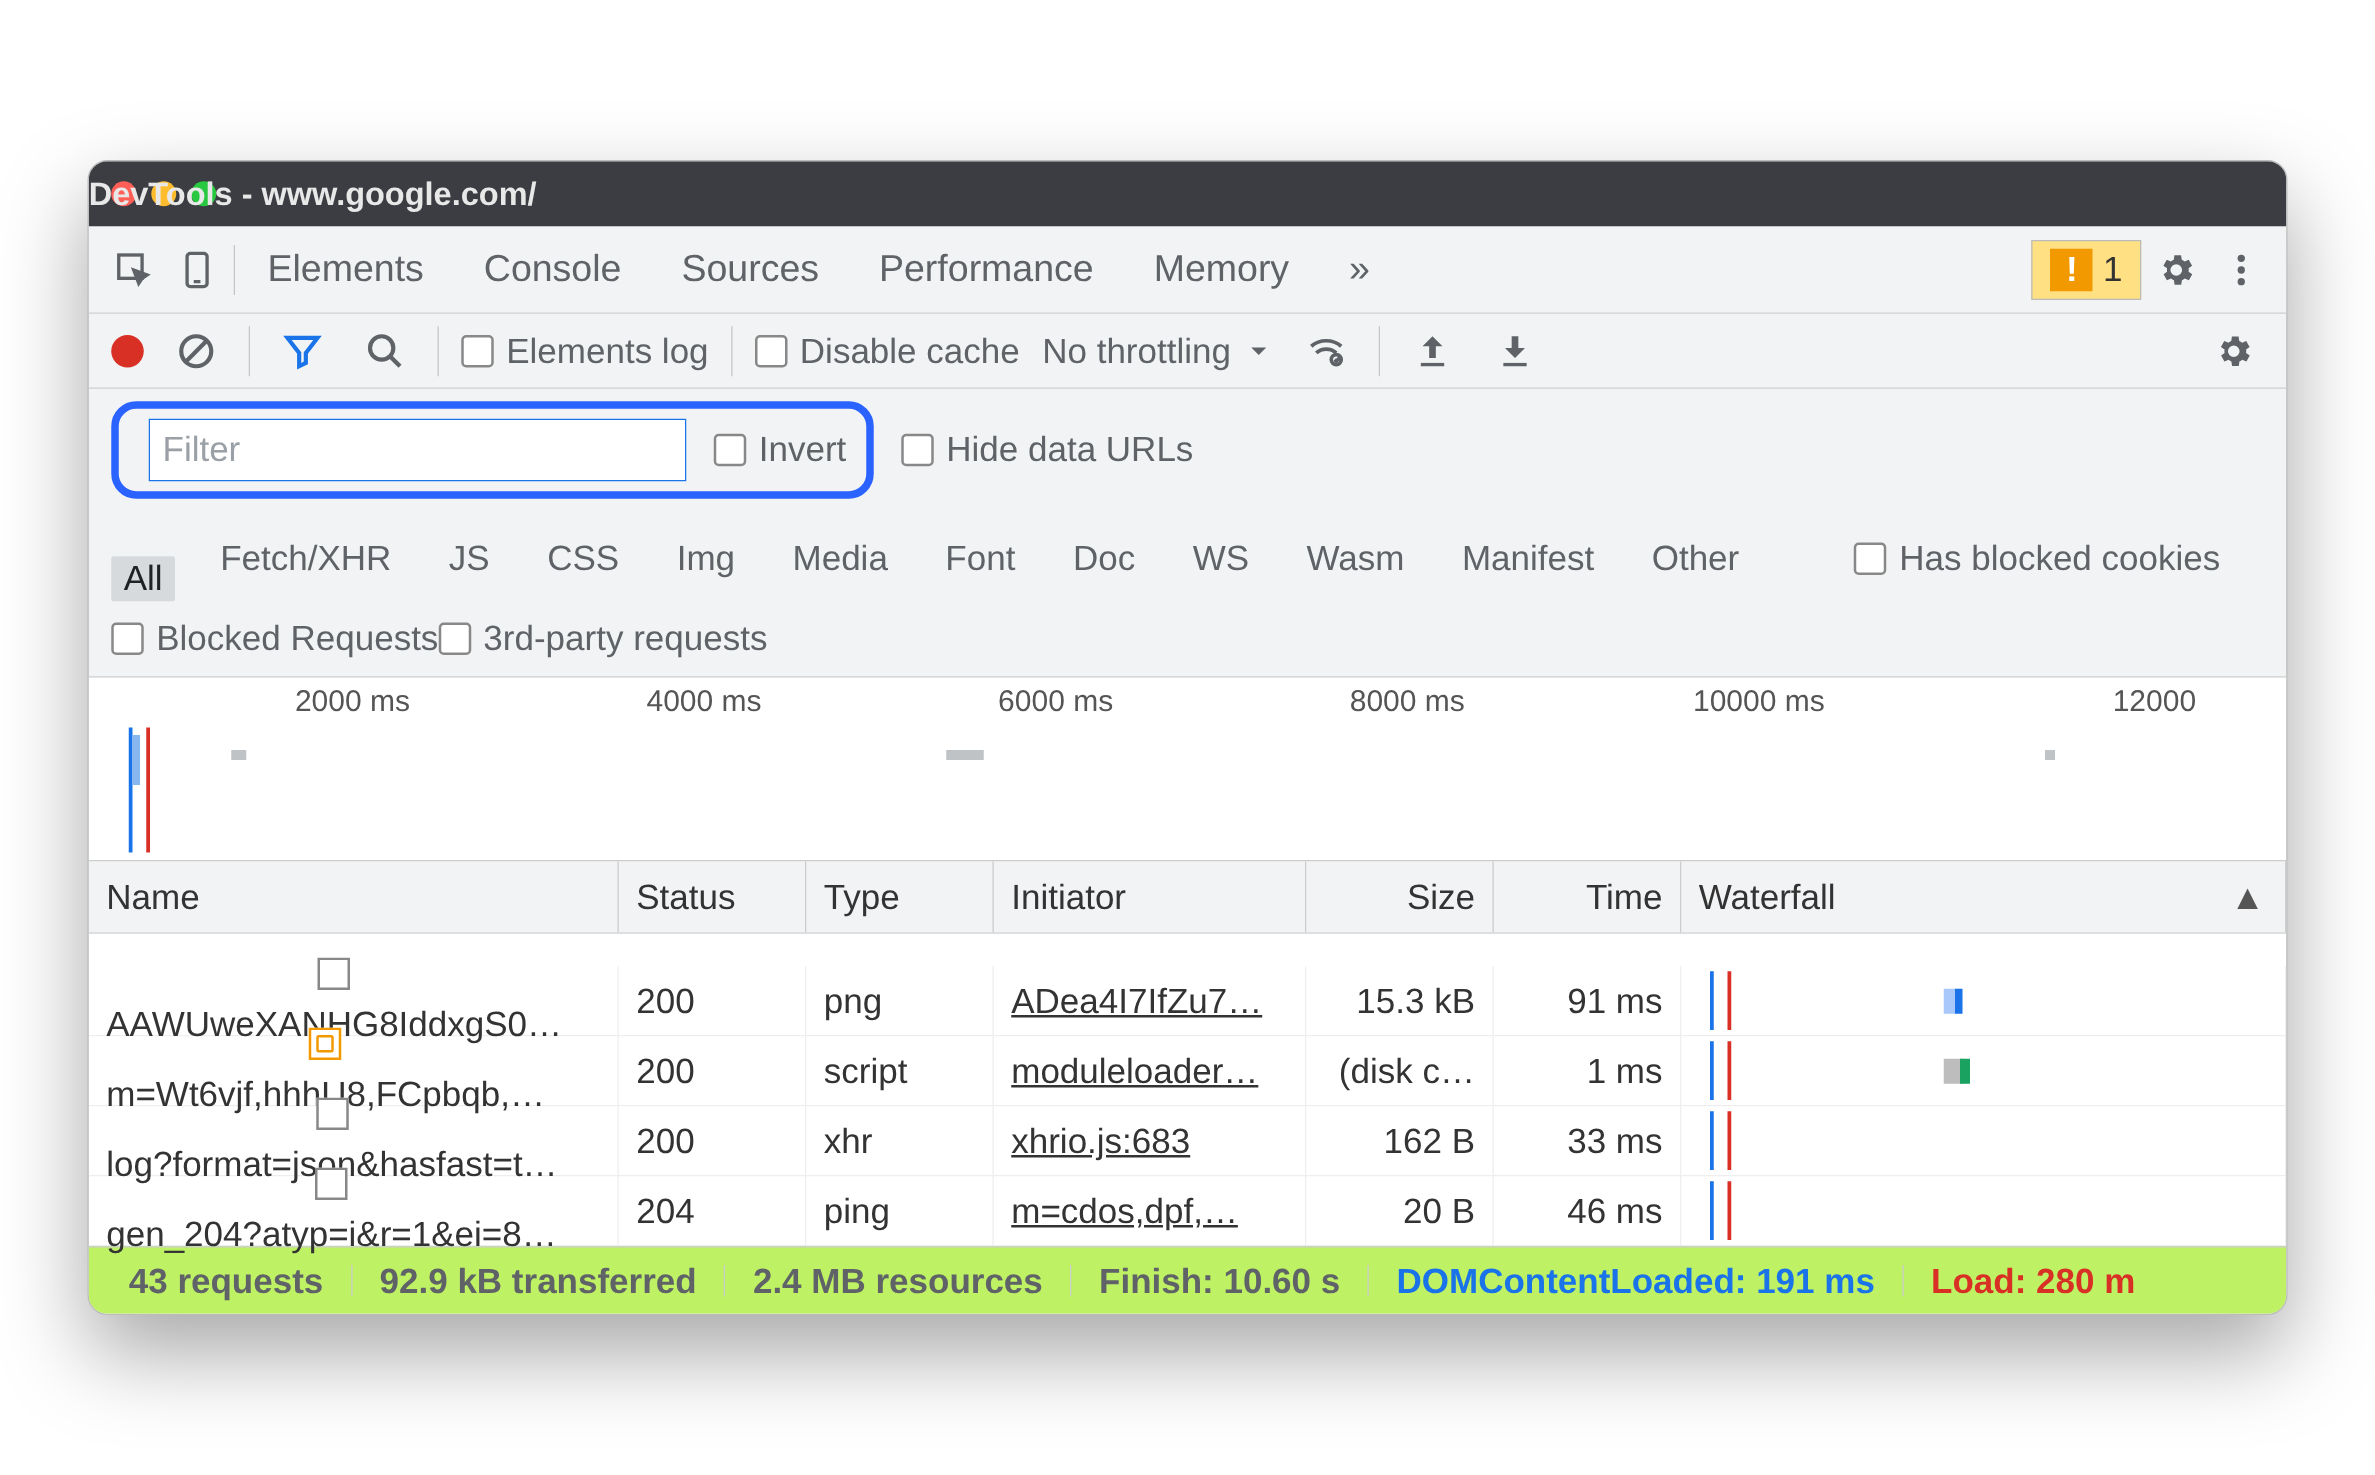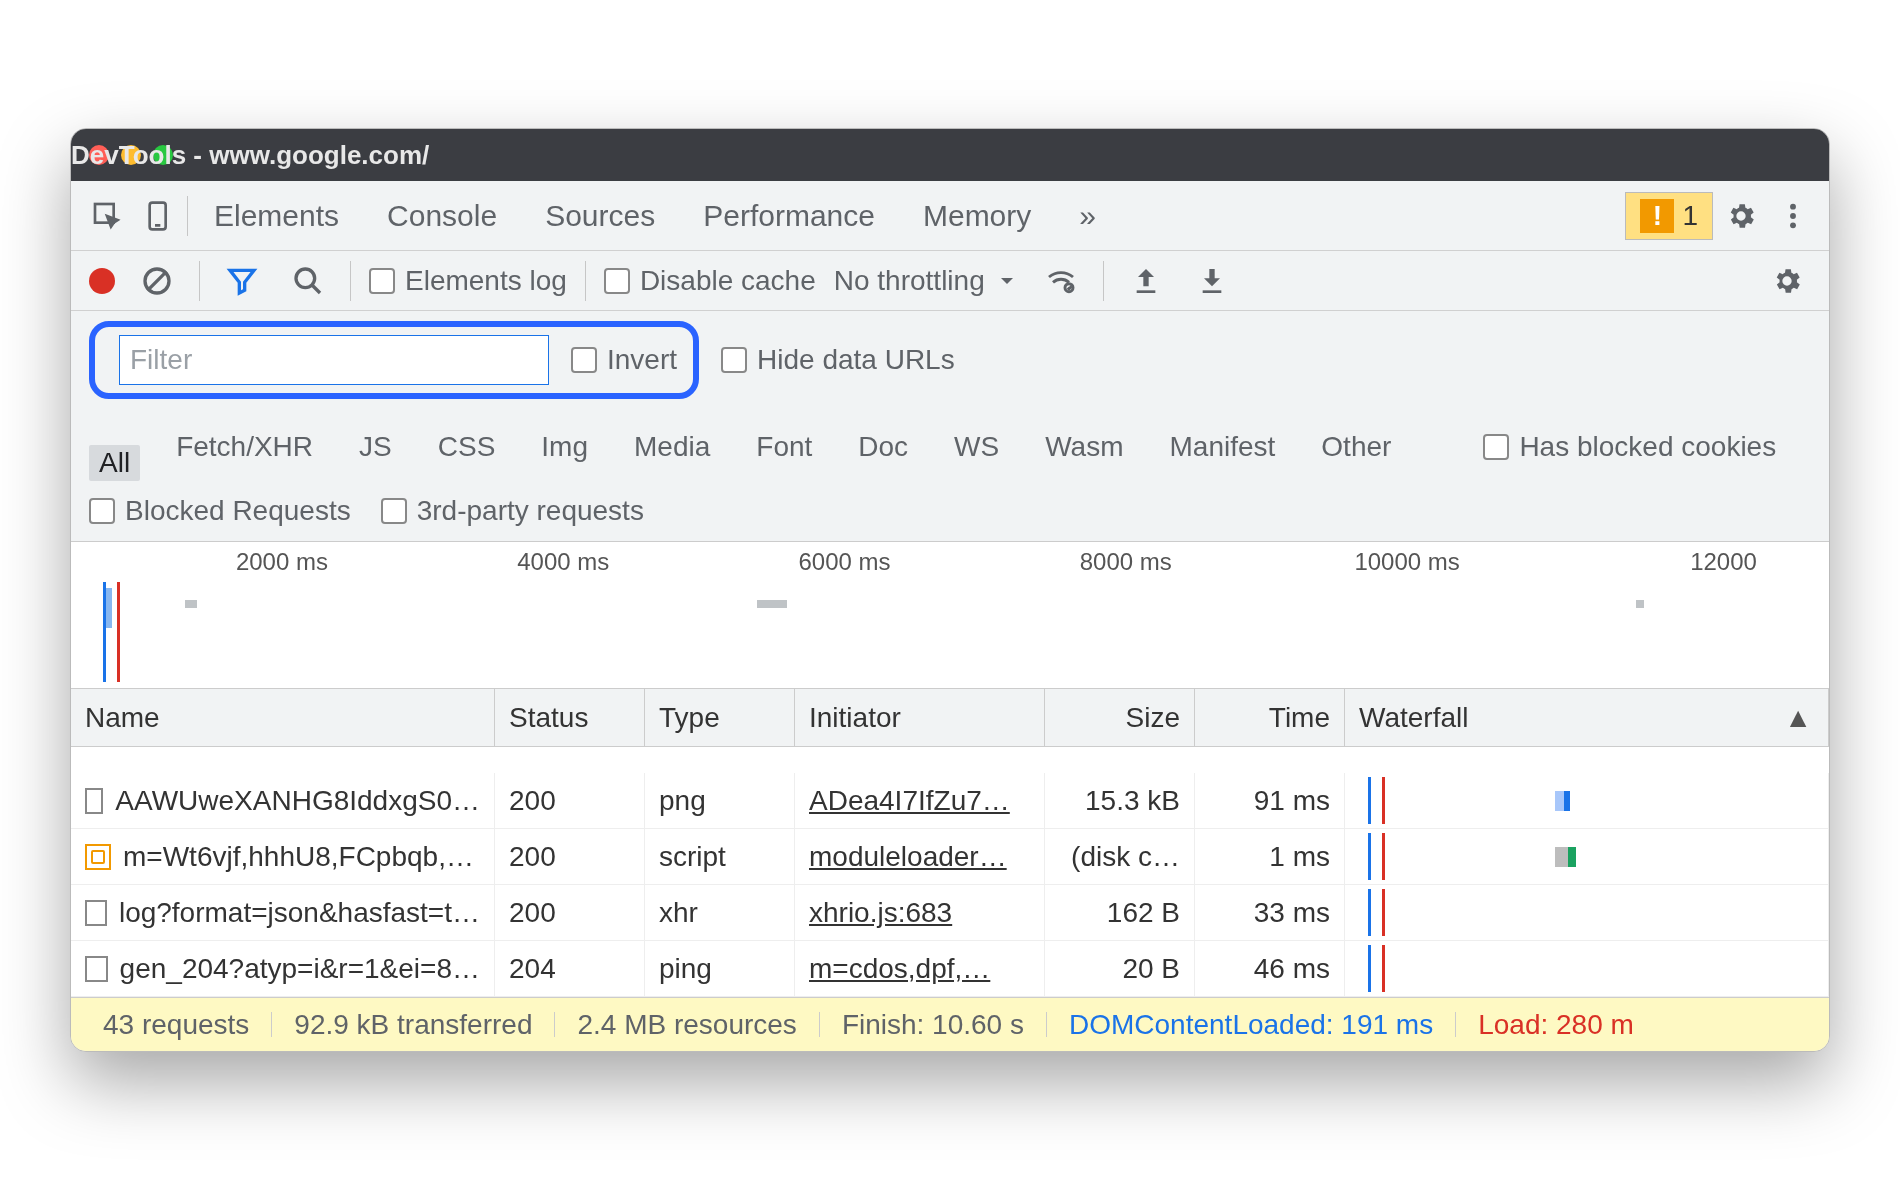--- a/index.html
+++ b/index.html
@@ -89,21 +89,21 @@
     padding: 4px 10px;
     display:flex; align-items:center;
   }
   .typerow {
     display:flex; align-items:center; flex-wrap:wrap; gap: 26px;
     padding: 4px 18px 8px 18px;
     font-size:28px; color:#5f6368;
   }
   .pill { padding:2px 10px; }
   .pill.active { background:#d7dadd; border-radius:2px; color:#202124;margin-top:32px; }
-  .typerow2 { display:flex; gap:30px; padding: 6px 18px 14px 18px; font-size:28px;color:#5f6368;}
+  .typerow2 { display:flex; padding: 6px 18px 14px 18px; font-size:28px;color:#5f6368;}
 
   .timeline {
     border-top:1px solid #ccc;
     border-bottom:1px solid #ccc;
     background:#fff;
     height: 148px;
     position:relative;
   }
   .ticks { position:absolute; top:6px; left:0; right:0; height:30px; font-size:24px; color:#555;}
   .tick { position:absolute; transform:translateX(-50%);}
@@ -119,36 +119,37 @@
   }
   .col { padding: 0 14px; border-right:1px solid #ccc; height:100%; display:flex; align-items:center;}
   .c-name{width:424px;} .c-status{width:150px;} .c-type{width:150px;}
   .c-init{width:250px;} .c-size{width:150px; justify-content:flex-end;}
   .c-time{width:150px; justify-content:flex-end;} .c-wf{flex:1; position:relative;}
   .sort-caret { position:absolute; right:16px; color:#555; }
 
   .rows { background:#fff; font-size:28px; color:#333; }
   .row { display:flex; height:56px; align-items:center; border-bottom:1px solid #eee;}
   .row .col { border-right:1px solid #eee; }
-  .c-name-inner { display:flex; align-items:center; gap:12px; overflow:hidden; white-space:nowrap;}
+  .c-name-inner { display:flex; align-items:center; gap:12px; overflow:hidden; white-space:nowrap;flex-direction:column;}
   .fileicon { width:26px; height:26px; border:2px solid #888; background:#fff; display:inline-block;}
   .fileicon.img { border-color:#888;}
   .fileicon.js { border-color:#f29900; position:relative;}
   .fileicon.js::after{content:"";position:absolute;inset:4px;border:2px solid #f29900; border-radius:2px;}
   .underline{ text-decoration: underline; }
   .c-wf-cell { position:relative; width:100%; height:100%; }
   .wf-vline{position:absolute;top:4px;bottom:4px;width:3px;}
   .wf-bar{position:absolute;top:18px;height:20px;}
 
   .statusbar{
     display:flex; align-items:center; gap:0;
-    height:54px; background:#fef9c3;
+    height:54px; background:#bef264;
     border-top:1px solid #ccc;
     font-size:28px; color:#5f6368;
     padding:14px 10px;
+    font-weight:bold;
   }
   .statusbar .seg{ padding:0 22px; border-right:1px solid #ccc; height:100%; display:flex; align-items:center;}
   .statusbar .seg:last-child{border:none;}
   .blue{color:#1a73e8;} .red{color:#d93025;}
 </style>
 </head>
 <body>
 
 <div class="window">
 

